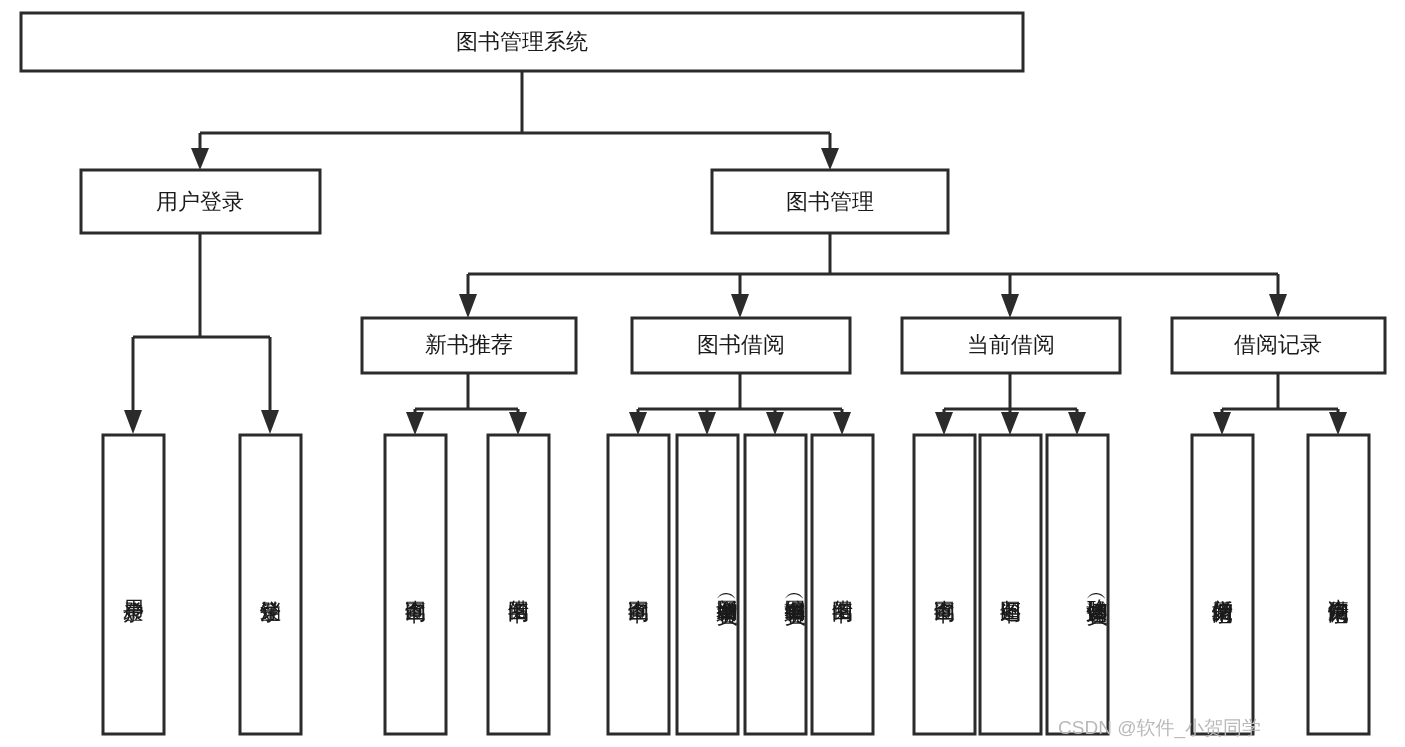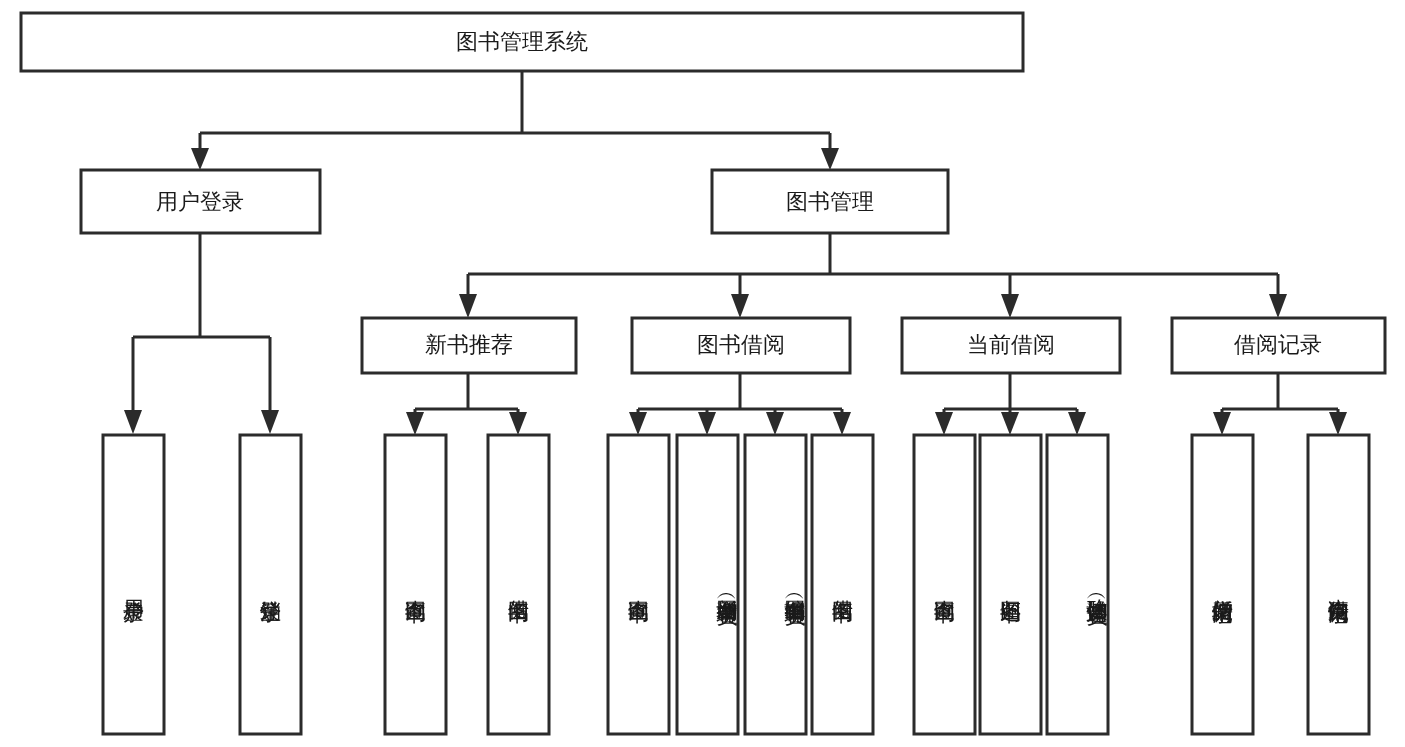--- a/index.html
+++ b/index.html
@@ -219,13 +219,14 @@
   <div class="node-label-v" style="left:745px; top:441px; width:61px; height:290px;">编辑图书（管理员）</div>
   <div class="node-label-v centered" style="left:812px; top:435px; width:61px; height:299px;">借阅图书</div>
 
   <div class="node-label-v centered" style="left:914px; top:435px; width:61px; height:299px;">查询图书</div>
   <div class="node-label-v centered" style="left:980px; top:435px; width:61px; height:299px;">归还图书</div>
   <div class="node-label-v" style="left:1047px; top:441px; width:61px; height:290px;">确认归还（管理员）</div>
 
   <div class="node-label-v centered" style="left:1192px; top:435px; width:61px; height:299px;">新增借阅记录</div>
   <div class="node-label-v centered" style="left:1308px; top:435px; width:61px; height:299px;">查询借阅记录</div>
 
+  <div class="watermark">CSDN @软件_小贺同学</div>
 </div>
 
 </body></html>

